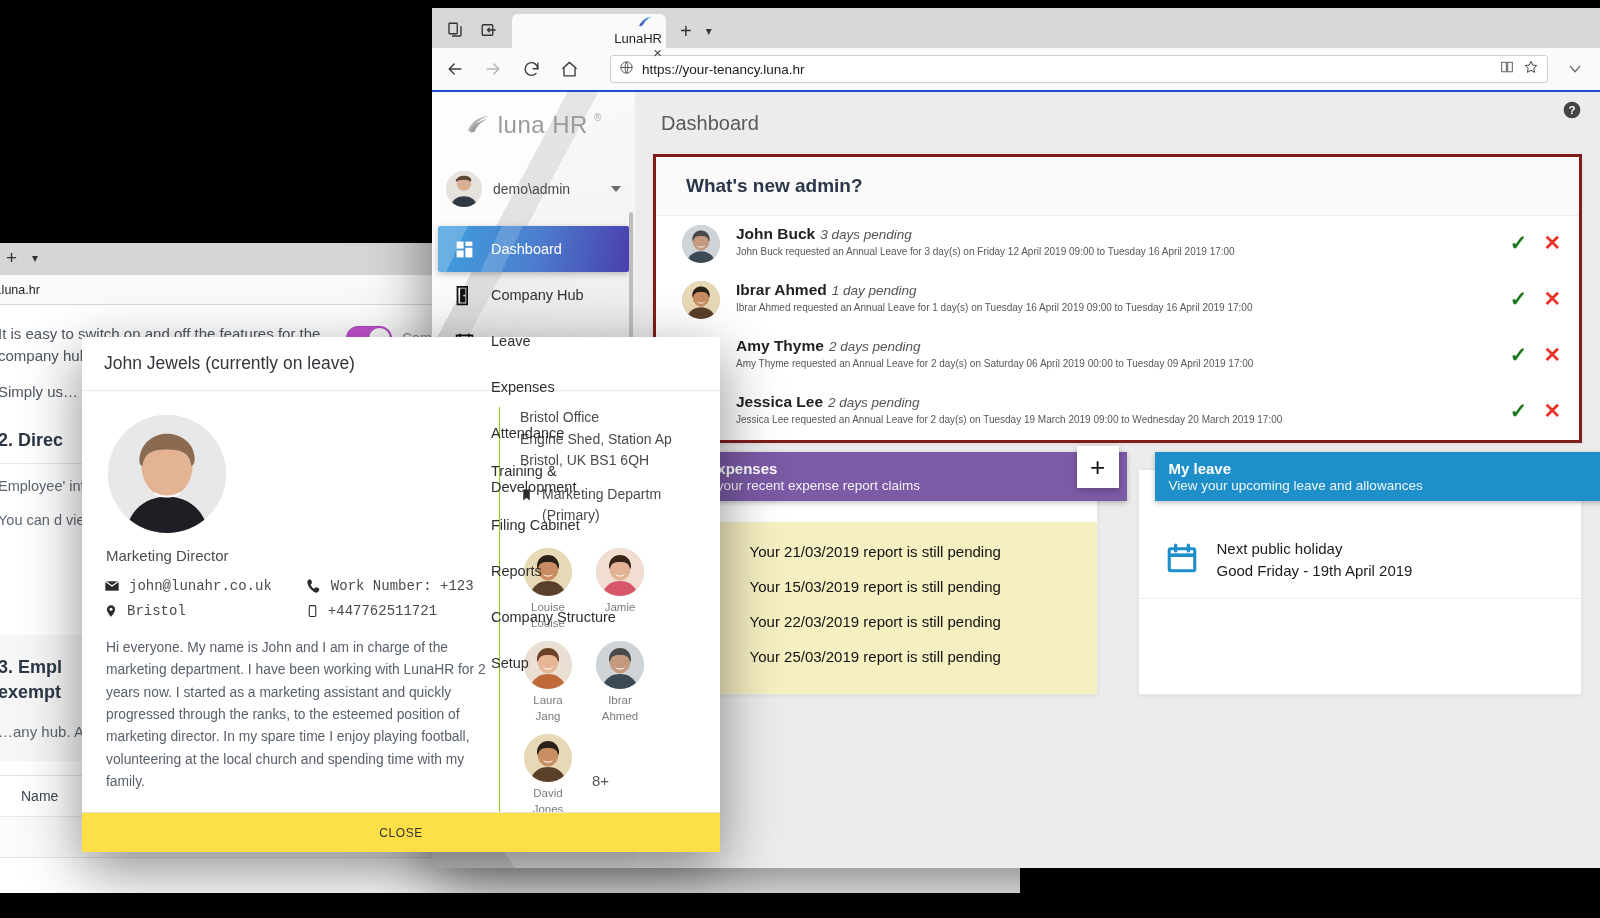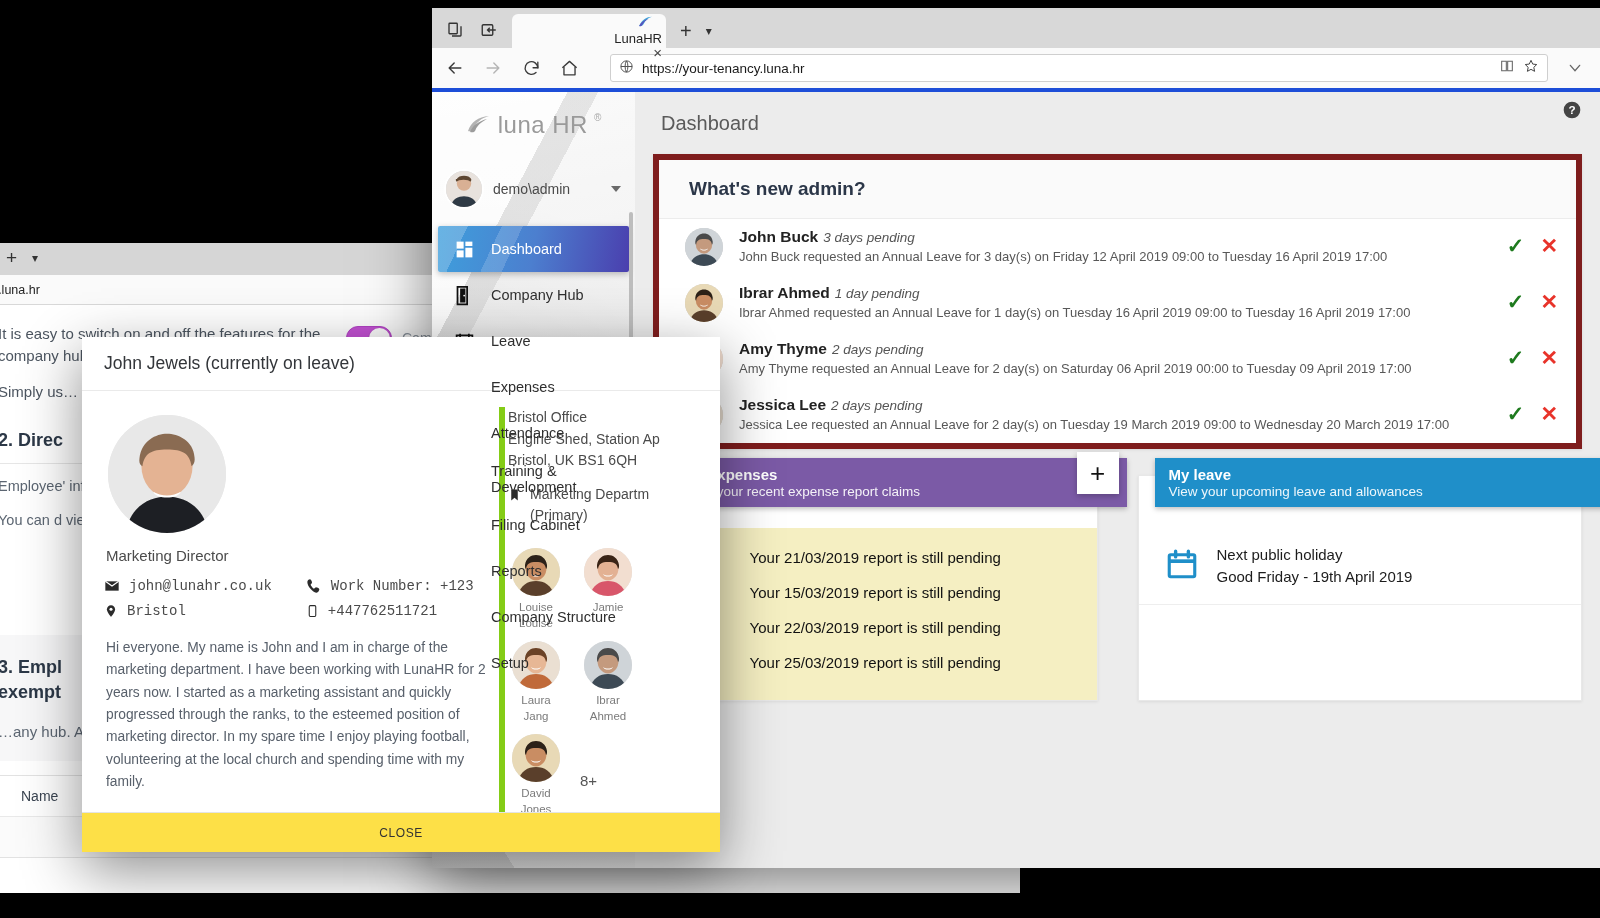--- a/index.html
+++ b/index.html
@@ -61,21 +61,21 @@
   .tab { width:154px; height:34px; background:#fafafa; border-radius:6px 6px 0 0;
          display:flex; align-items:flex-end; padding:0 4px; position:relative;flex-direction:column; }
   .tab .favicon { width:17px; height:17px; margin-right:8px; flex:0 0 auto;}
   .tab .tab-title { font-size:13px; color:#242424; flex:1; }
   .tab .tab-close { font-size:15px; color:#444; cursor:pointer; line-height:14px;}
   .tab-extra { display:flex; align-items:center; gap:14px; padding:0 0 9px 14px; }
   .tab-plus { font-size:20px; color:#333; line-height:16px; }
   .tab-chev { font-size:12px; color:#333; }
 
   .fg-toolbar { height:44px; background:#fafafa; display:flex; align-items:center;
-       gap:16px; padding:0 12px; border-bottom:4px solid #1d4ed8;}
+       gap:16px; padding:0 12px; border-bottom:2px solid #1d4ed8;}
   .nav-ico { color:#444; display:flex; align-items:center; justify-content:center;
        width:22px; height:22px; }
   .nav-ico.dim { color:#b0b0b0; }
   .addr { flex:1; height:28px; background:#fff; border:1px solid #cfcfcf; border-radius:3px;
        display:flex; align-items:center; padding:0 8px; gap:8px; margin-left:14px; }
   .addr .url { font-size:13.5px; color:#1a1a1a; flex:1; }
   .addr-ico { color:#555; }
   .tool-right { display:flex; align-items:center; gap:10px; padding-right:2px; }
 
   
@@ -108,31 +108,31 @@
   .nav-ic { width:21px; height:21px; flex:0 0 auto; display:flex; align-items:center; justify-content:center;}
   .sb-scroll { position:absolute; right:2px; top:120px; width:4px; height:420px;
      background:#bdbdbd; border-radius:2px; }
 
   .content { flex:1; background:#ececec; position:relative; overflow:hidden; }
   .content-head { height:62px; display:flex; align-items:center; padding:0 26px;
      position:relative; }
   .content-head h1 { font-size:20px; color:#5a5a5a; font-weight:400; }
   .help-ico { position:absolute; right:18px; top:8px; }
 
-  .panel { background:#fafafa; margin:0 18px; border:6px solid #7f1d1d;
+  .panel { background:#fafafa; margin:0 18px; border:3px solid #7f1d1d;
      box-shadow:0 1px 3px rgba(0,0,0,.08); }
   .panel-head { padding:18px 30px; border-bottom:1px solid #ececec; }
   .panel-head h2 { font-size:19px; color:#2b3648; font-weight:bold; }
   .req { display:flex; align-items:flex-start; padding:9px 18px 9px 26px; gap:16px; background:#fff;}
   .req-av { width:38px; height:38px; border-radius:50%; overflow:hidden; flex:0 0 auto; background:#ccc;}
   .req-body { flex:1; }
   .req-title { font-size:15.5px; color:#222; }
   .req-title b { font-weight:bold; }
   .req-title i { font-size:13.5px; color:#555; font-style:italic; margin-left:5px;}
-  .req-sub { font-size:13px; color:#585858; margin-top:3px; white-space:nowrap; }
+  .req-sub { font-size:10px; color:#585858; margin-top:3px; white-space:nowrap; }
   .req-acts { display:flex; gap:16px; align-items:center; padding-top:10px; }
   .ok { color:#1e7a1e; font-size:21px; line-height:16px; cursor:pointer; font-weight:bold;}
   .no { color:#e8332a; font-size:21px; line-height:16px; cursor:pointer; font-weight:bold;}
 
   .widgets { display:flex; gap:40px; padding:26px 18px 0 18px; position:relative; }
   .w { flex:1; background:#fff; border:1px solid #e8e8e8; position:relative;
      box-shadow:0 1px 3px rgba(0,0,0,.08); min-height:190px; }
   .w-head { position:absolute; left:16px; right:-30px; top:-18px; padding:8px 14px; color:#fff;
      box-shadow:0 2px 5px rgba(0,0,0,.25); }
   .w-head .t { font-size:15px; font-weight:bold; }
@@ -155,21 +155,21 @@
   .m-body { display:flex; padding:16px 22px 0 22px; }
   .m-left { width:395px; flex:0 0 395px; }
   .m-photo { width:118px; height:118px; border-radius:50%; background:#e7e7e7; overflow:hidden;
       margin:8px 0 14px 4px; }
   .m-role { font-size:15px; color:#4b4b4b; margin:4px 0 14px 2px; }
   .m-contacts { display:flex; gap:34px; }
   .m-ccol { display:flex; flex-direction:column; gap:9px;font-family:Liberation Mono, monospace; }
   .m-line { display:flex; align-items:center; gap:9px; font-size:14px; color:#4a4a4a; }
   .m-bio { font-size:13.8px; color:#58606b; line-height:1.62; margin:18px 2px 0 2px; }
   .m-social { display:flex; gap:22px; justify-content:center; margin-top:30px; }
-  .m-right { flex:1; border-left:6px solid #84cc16; padding-left:3px; }
+  .m-right { flex:1; border-left:1px solid #84cc16; padding-left:20px; }
   .m-addr { font-size:14px; color:#4a4a4a; line-height:1.55; }
   .m-dept { display:flex; gap:9px; margin-top:12px; font-size:14px; color:#4a4a4a; line-height:1.5;}
   .colleagues { display:flex; flex-wrap:wrap; gap:10px 16px; margin-top:22px; }
   .col-c { width:56px; text-align:center; }
   .col-av { width:48px; height:48px; border-radius:50%; margin:0 auto; overflow:hidden; background:#ddd;}
   .col-n { font-size:11.5px; color:#7b7b7b; margin-top:4px; line-height:1.35;}
   .col-more { font-size:15px; color:#555; align-self:center; padding-top:10px;}
   .m-foot { position:absolute; left:0; right:0; bottom:0; height:40px; background:#fde047;
      display:flex; align-items:center; justify-content:center; border-top:1px solid #e4e4e4; }
   .m-foot span { font-size:12px; color:#333; letter-spacing:.6px; cursor:pointer; }

